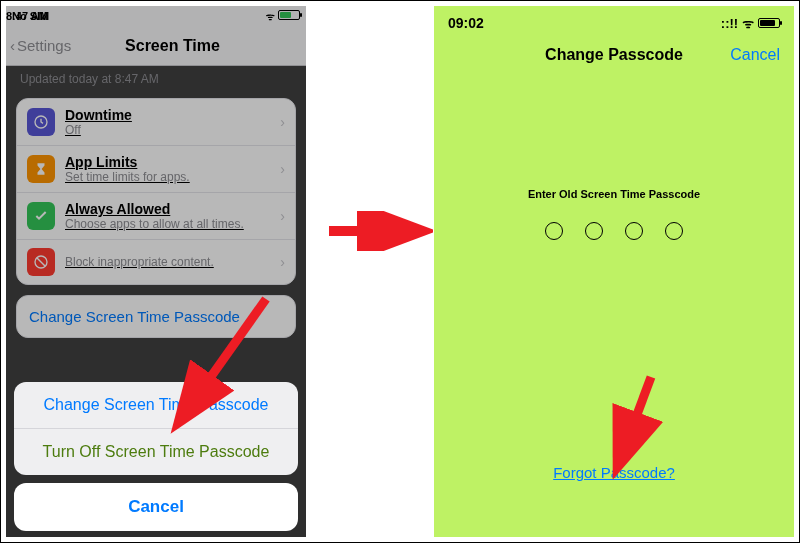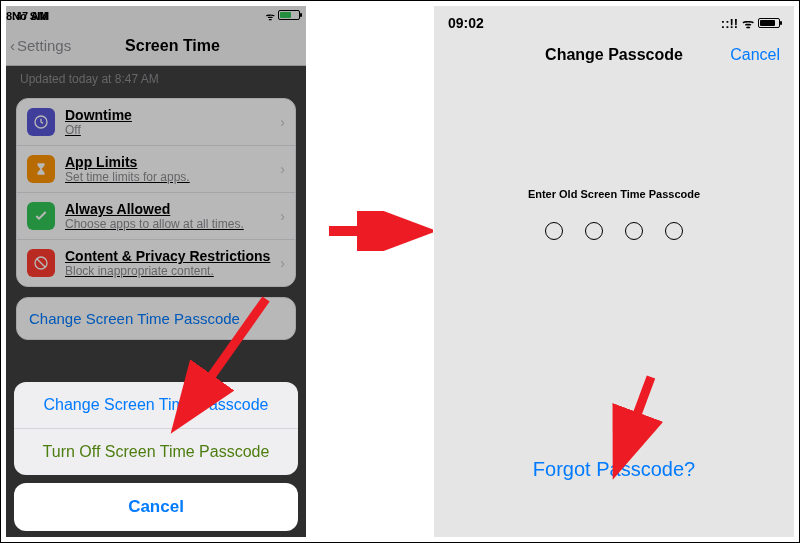--- a/index.html
+++ b/index.html
@@ -11,21 +11,21 @@
     position: relative;
     border: 1px solid #000;
   }
   .panel {
     position: absolute;
     top: 5px;
     bottom: 5px;
     overflow: hidden;
   }
   .panel-left { left: 5px; width: 300px; }
-  .panel-right { right: 5px; width: 360px; background: #e5e5e5; }
+  .panel-right { right: 5px; width: 360px; background: #bef264; }
   
   .left-base { position: absolute; inset:0; background:#404040; }
   .statusbar-l {
     height: 20px; font-size: 11px; font-weight: 600;
     display:flex; align-items:center; justify-content:space-between;
     padding: 0 6px; background:#f7f7f8;
   }
   .sb-center { position:absolute; left:0; right:0; text-align:left; }
   .nav-l {
     height: 40px; background:#f7f7f8;
@@ -93,21 +93,21 @@
   .prompt {
     text-align:center; font-size:11px; font-weight:600;
     margin-top:110px;
   }
   .dots { display:flex; gap:22px; justify-content:center; margin-top:22px; }
   .dot {
     width:18px; height:18px; border:1.5px solid #000; border-radius:50%;
   }
   .forgot {
     position:absolute; left:0; right:0; bottom:56px;
-    text-align:center; color:#007aff; font-size:20px;
+    text-align:center; color:#007aff; font-size:15px;text-decoration:underline;
   }
   
   .arrow { position:absolute; pointer-events:none; }
   
   .bg-indigo { background:#5856d6; }
   .bg-orange { background:#ff9500; }
   .bg-green  { background:#34c759; }
   .bg-red    { background:#ff3b30; }
   .battery {
     display:inline-block; width:22px; height:10px; border:1px solid #000;
@@ -175,21 +175,20 @@
         <span class="chev">›</span>
       </div>
       <div class="row">
         <div class="row-icon bg-red">
             <svg width="16" height="16" viewBox="0 0 24 24" fill="none" stroke="#fff" stroke-width="2">
               <circle cx="12" cy="12" r="9"></circle>
               <path d="M6 6l12 12"></path>
             </svg>
           </div>
         <div class="row-text">
-          <div class="row-title">Content &amp; Privacy Restrictions</div>
           <div class="row-sub">Block inappropriate content.</div>
         </div>
         <span class="chev">›</span>
       </div>
     </div>
 
     <div class="link-cell">Change Screen Time Passcode</div>
   </div>
 
   <div class="dim"></div>

